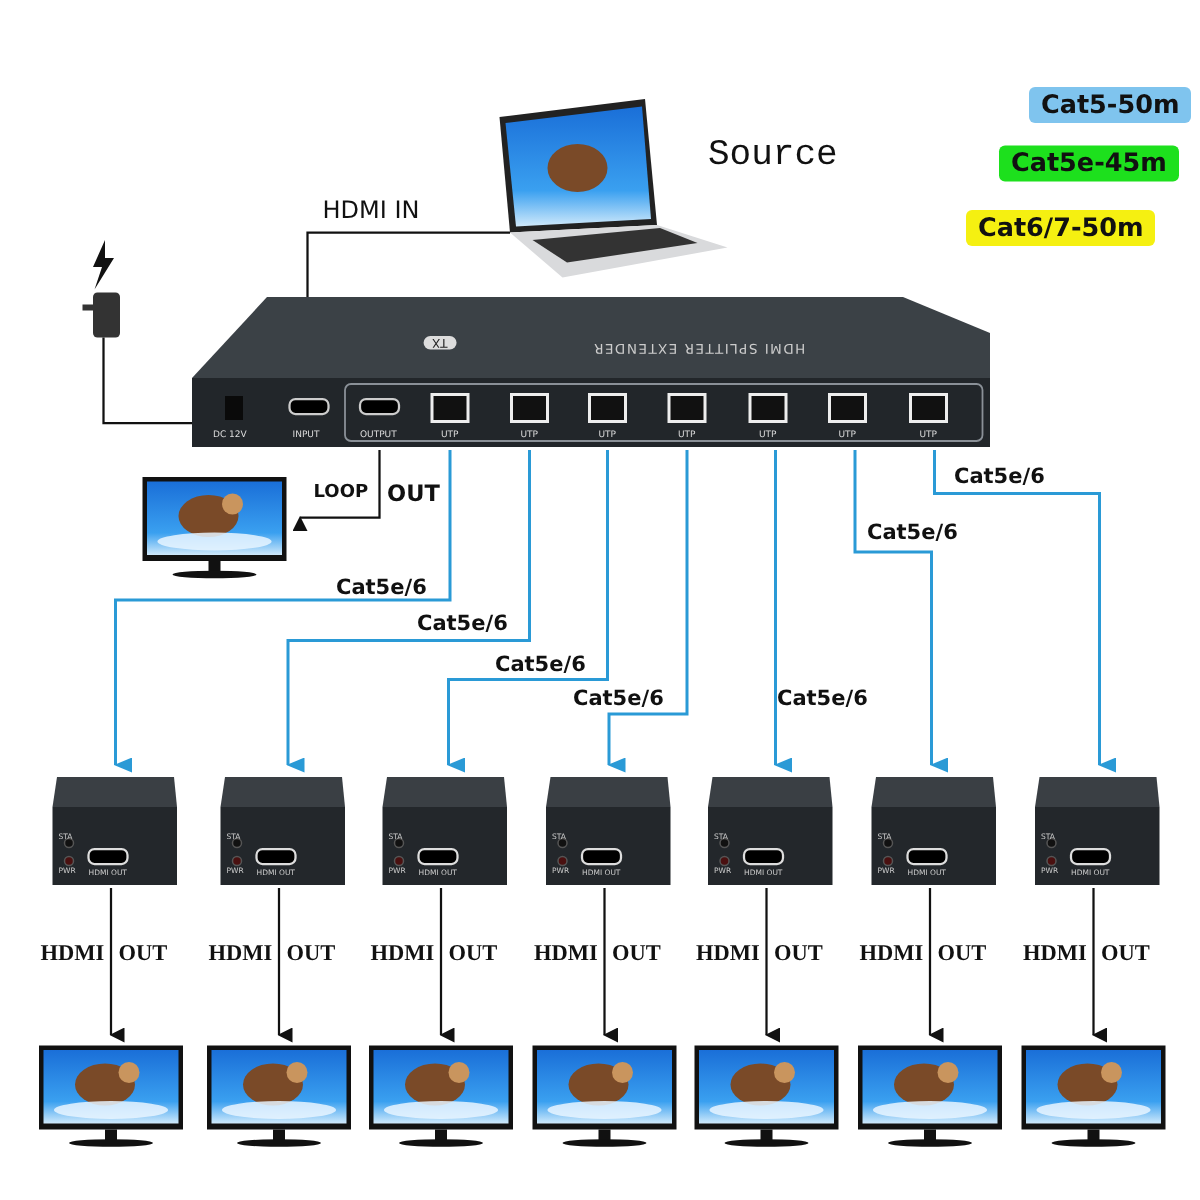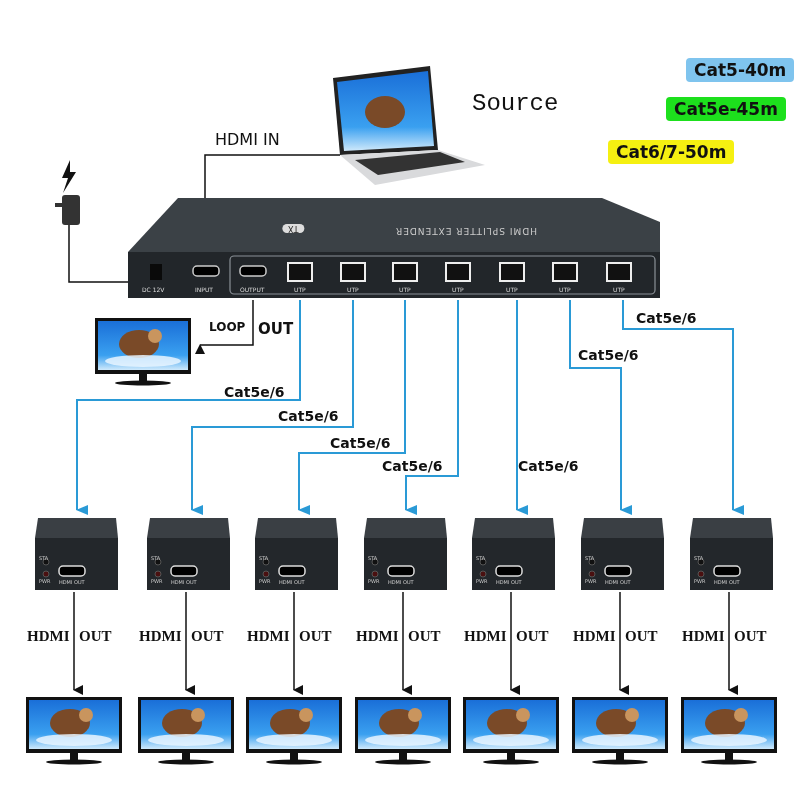--- a/index.html
+++ b/index.html
@@ -7,23 +7,23 @@
   .abs{position:absolute;}
   .lbl{position:absolute;font-weight:bold;color:#111;white-space:nowrap;}
   .legend{position:absolute;font-weight:bold;font-size:17px;padding:2px 8px;border-radius:4px;color:#111;white-space:nowrap;}
   svg{position:absolute;left:0;top:0;}
   .cat{font-size:14px;}
   .hdmiout{font-size:15px;font-family:Liberation Serif, serif;}
 </style>
 </head>
 <body>
 
-<div class="legend" style="left:686px;top:58px;background:#7fc4ee;">Cat5-40m</div>
+<div class="legend" style="left:686px;top:58px;background:#7fc4ee;">Cat5-50m</div>
 <div class="legend" style="left:666px;top:97px;background:#1de01d;text-align:right;">Cat5e-45m</div>
-<div class="legend" style="left:608px;top:140px;background:#f5f011;">Cat6/7-50m</div>
+<div class="legend" style="left:644px;top:140px;background:#f5f011;">Cat6/7-50m</div>
 
 <div class="lbl" style="left:472px;top:90px;font-size:24px;font-weight:normal;font-family:Liberation Mono, monospace;">Source</div>
 <div class="lbl" style="left:215px;top:130px;font-size:16px;font-weight:normal;">HDMI IN</div>
 
 <svg width="800" height="800">
   <defs>
     <marker id="arB" markerWidth="10" markerHeight="10" refX="5" refY="9" orient="auto" markerUnits="userSpaceOnUse">
         <path d="M0,0 L10,0 L5,10 Z" fill="#111"></path>
       </marker>
     <marker id="arC" markerWidth="10" markerHeight="12" refX="5" refY="11" orient="auto" markerUnits="userSpaceOnUse">

